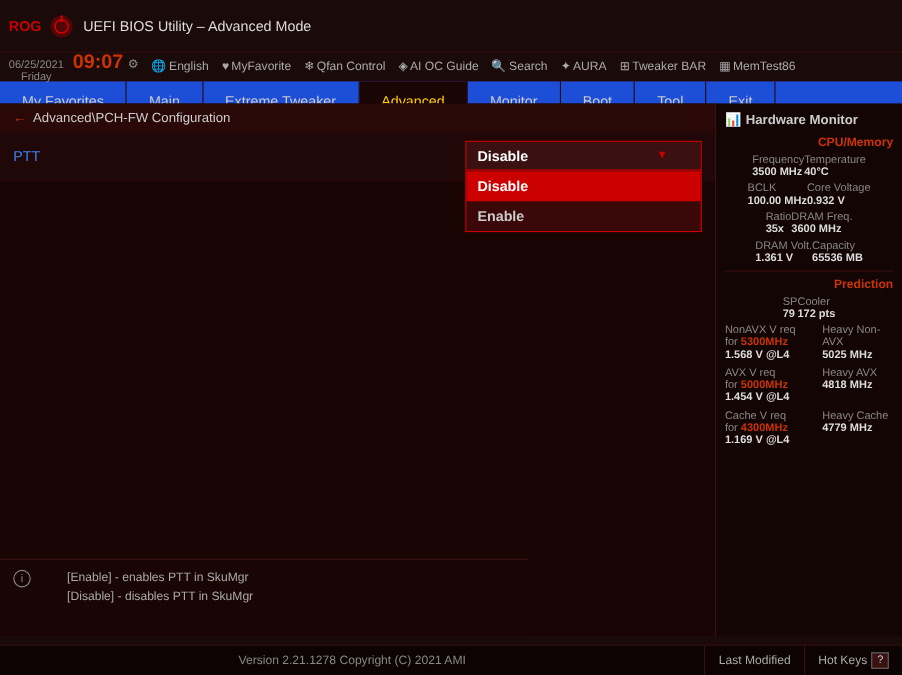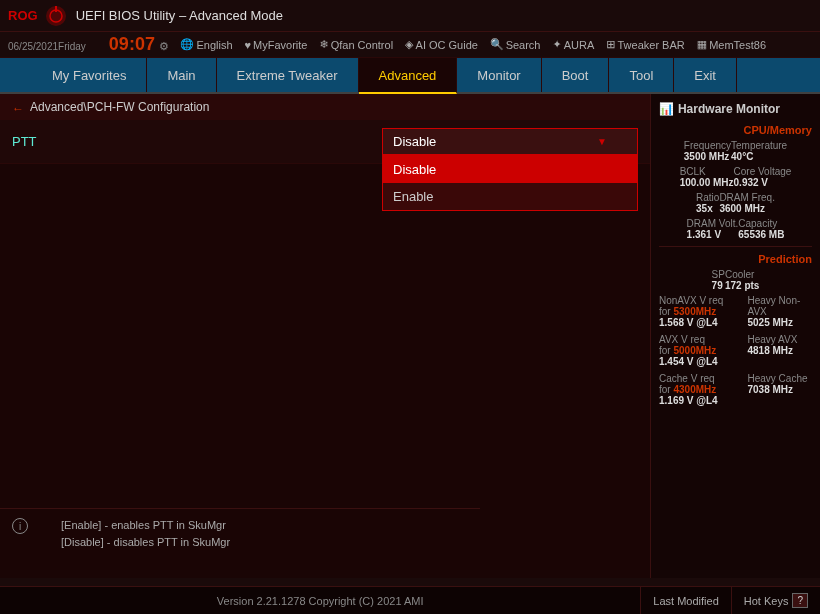--- a/index.html
+++ b/index.html
@@ -13,21 +13,21 @@
       font-size: 12px;
       position: relative;
     }
 
     
     #titlebar {
       background: #1a0a0a;
       display: flex;
       align-items: center;
       padding: 4px 8px;
-      height: 32px;
+      height: 48px;
       border-bottom: 1px solid #3a1010;
     }
     #titlebar .logo {
       color: #cc0000;
       font-weight: bold;
       font-size: 13px;
       margin-right: 6px;
     }
     #titlebar .title {
       color: #ddd;
@@ -40,31 +40,30 @@
       display: flex;
       align-items: center;
       padding: 2px 8px;
       height: 26px;
       gap: 12px;
       font-size: 11px;
       color: #aaa;
       border-bottom: 1px solid #2a0808;
     }
     #toolbar .datetime { color: #cc3300; font-weight: bold; font-size: 18px; }
-    #toolbar .date-sub { font-size: 10px; color: #888; display: flex; flex-direction: row; margin-right: 19px; text-align: center; }
+    #toolbar .date-sub { font-size: 10px; color: #888; display: flex; flex-direction: column; margin-right: 4px; text-align: center; }
     #toolbar .toolbar-item { color: #aaa; cursor: pointer; display: flex; align-items: center; gap: 2px; }
 
     
     #navtabs {
-      background: #0c4a6e;
+      background: #1d4ed8;
       display: flex;
       align-items: stretch;
       height: 36px;
       border-bottom: 2px solid #404040;
-      padding-left: 32px;
     }
     .nav-tab {
       padding: 0 20px;
       display: flex;
       align-items: center;
       cursor: pointer;
       color: #ccc;
       font-size: 13px;
       border-right: 1px solid #2a0808;
     }
@@ -140,29 +139,30 @@
     }
 
     .setting-row {
       display: flex;
       align-items: center;
       padding: 8px 12px;
       border-bottom: 1px solid #2a0808;
       background: #200808;
     }
     .setting-label {
-      color: #5eead4;
+      color: #3b82f6;
       font-size: 13px;
       flex: 1;
     }
 
     
     .dropdown-container {
       position: relative;
-      width: 256px;
+      width: 215px;
+      font-weight: bold;
     }
     .dropdown-button {
       background: #3a1010;
       border: 1px solid #cc0000;
       color: #fff;
       padding: 5px 30px 5px 10px;
       width: 100%;
       text-align: left;
       cursor: pointer;
       font-size: 13px;
@@ -447,21 +447,21 @@
 
   <div class="pred-row">
     <div class="pred-inline">
       <div class="pred-col">
         <div class="hw-label">Cache V req</div>
         <div class="hw-label">for <span class="pred-value-red">4300MHz</span></div>
         <div class="hw-value">1.169 V @L4</div>
       </div>
       <div class="pred-col">
         <div class="hw-label">Heavy Cache</div>
-        <div class="hw-value">7038 MHz</div>
+        <div class="hw-value">4779 MHz</div>
       </div>
     </div>
   </div>
 </div>
 
 <div id="main-content">
 
   <div id="breadcrumb">
     <span style="cursor:pointer;color:#cc3300;">←</span>
     <span>Advanced\PCH-FW Configuration</span>

